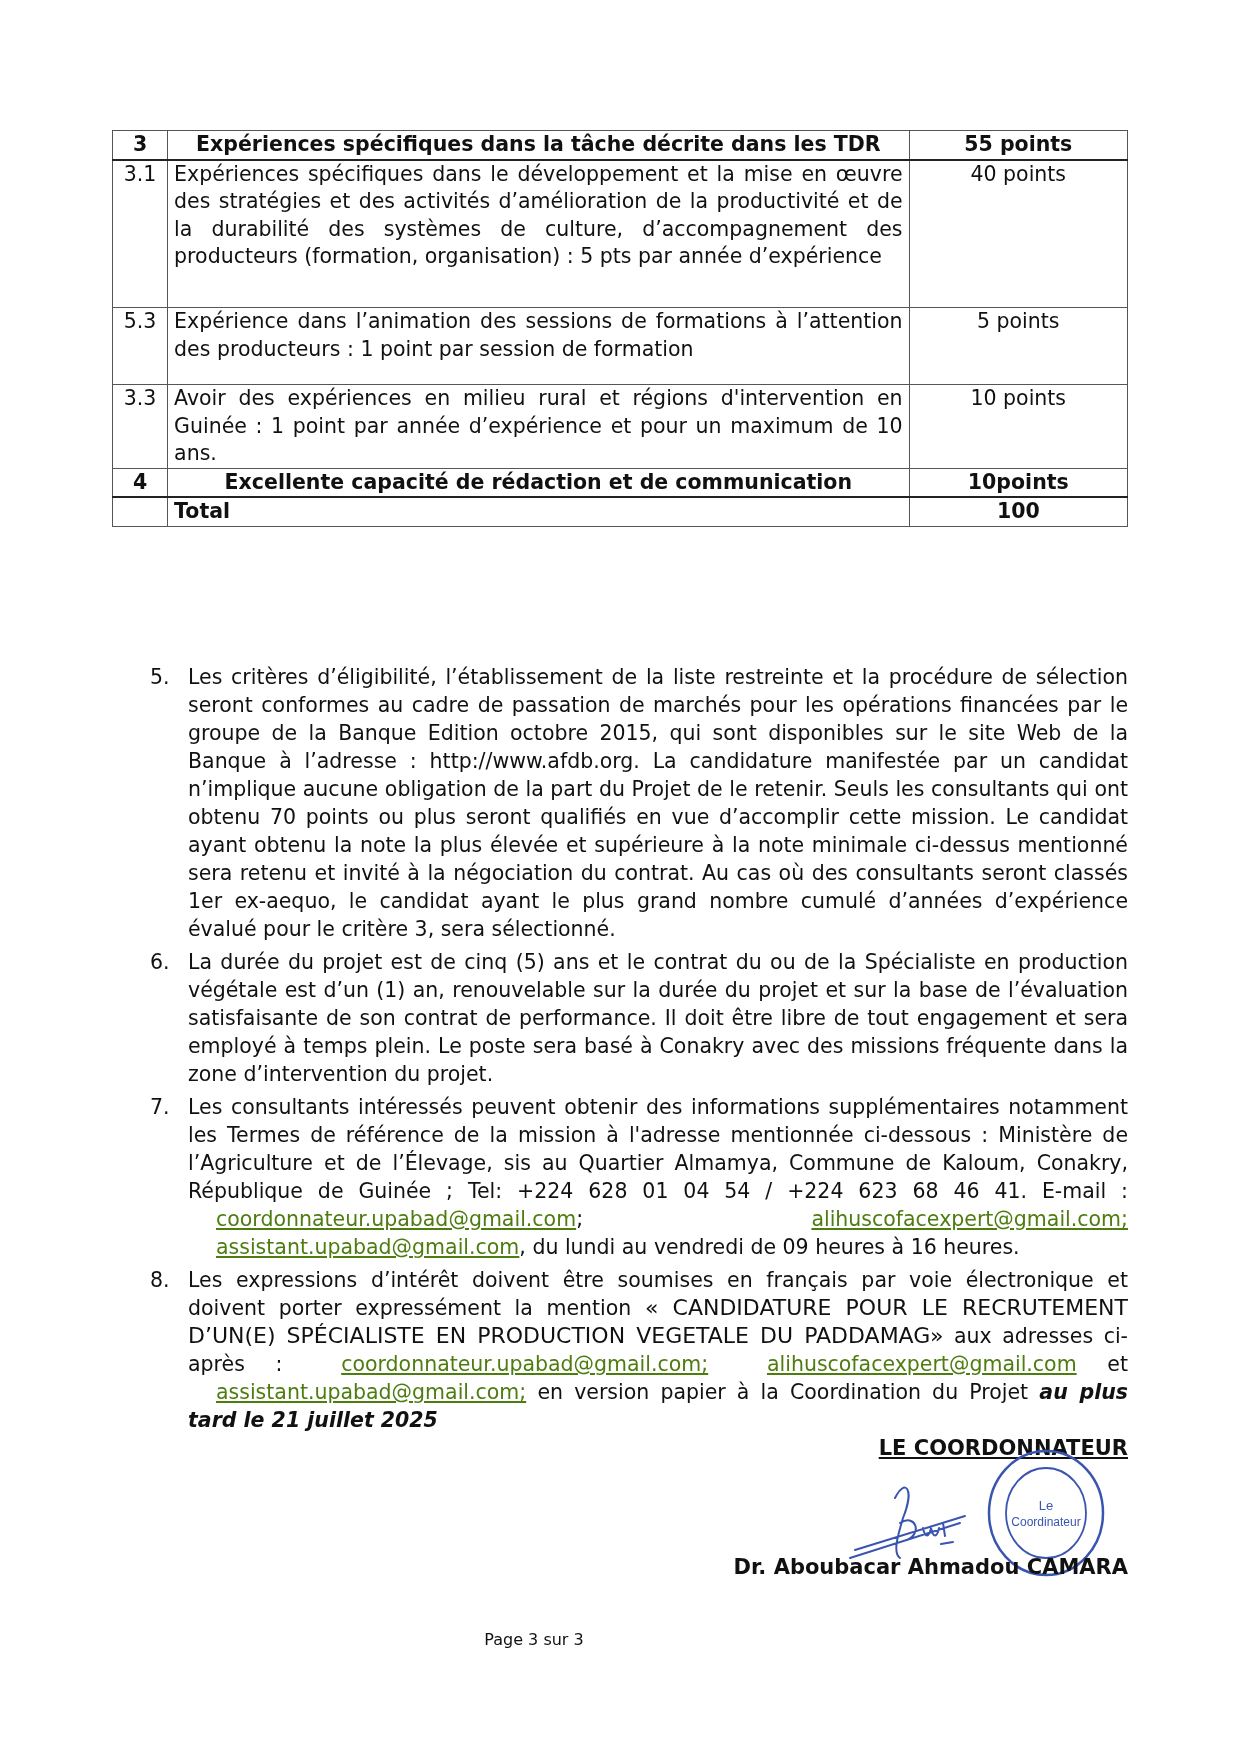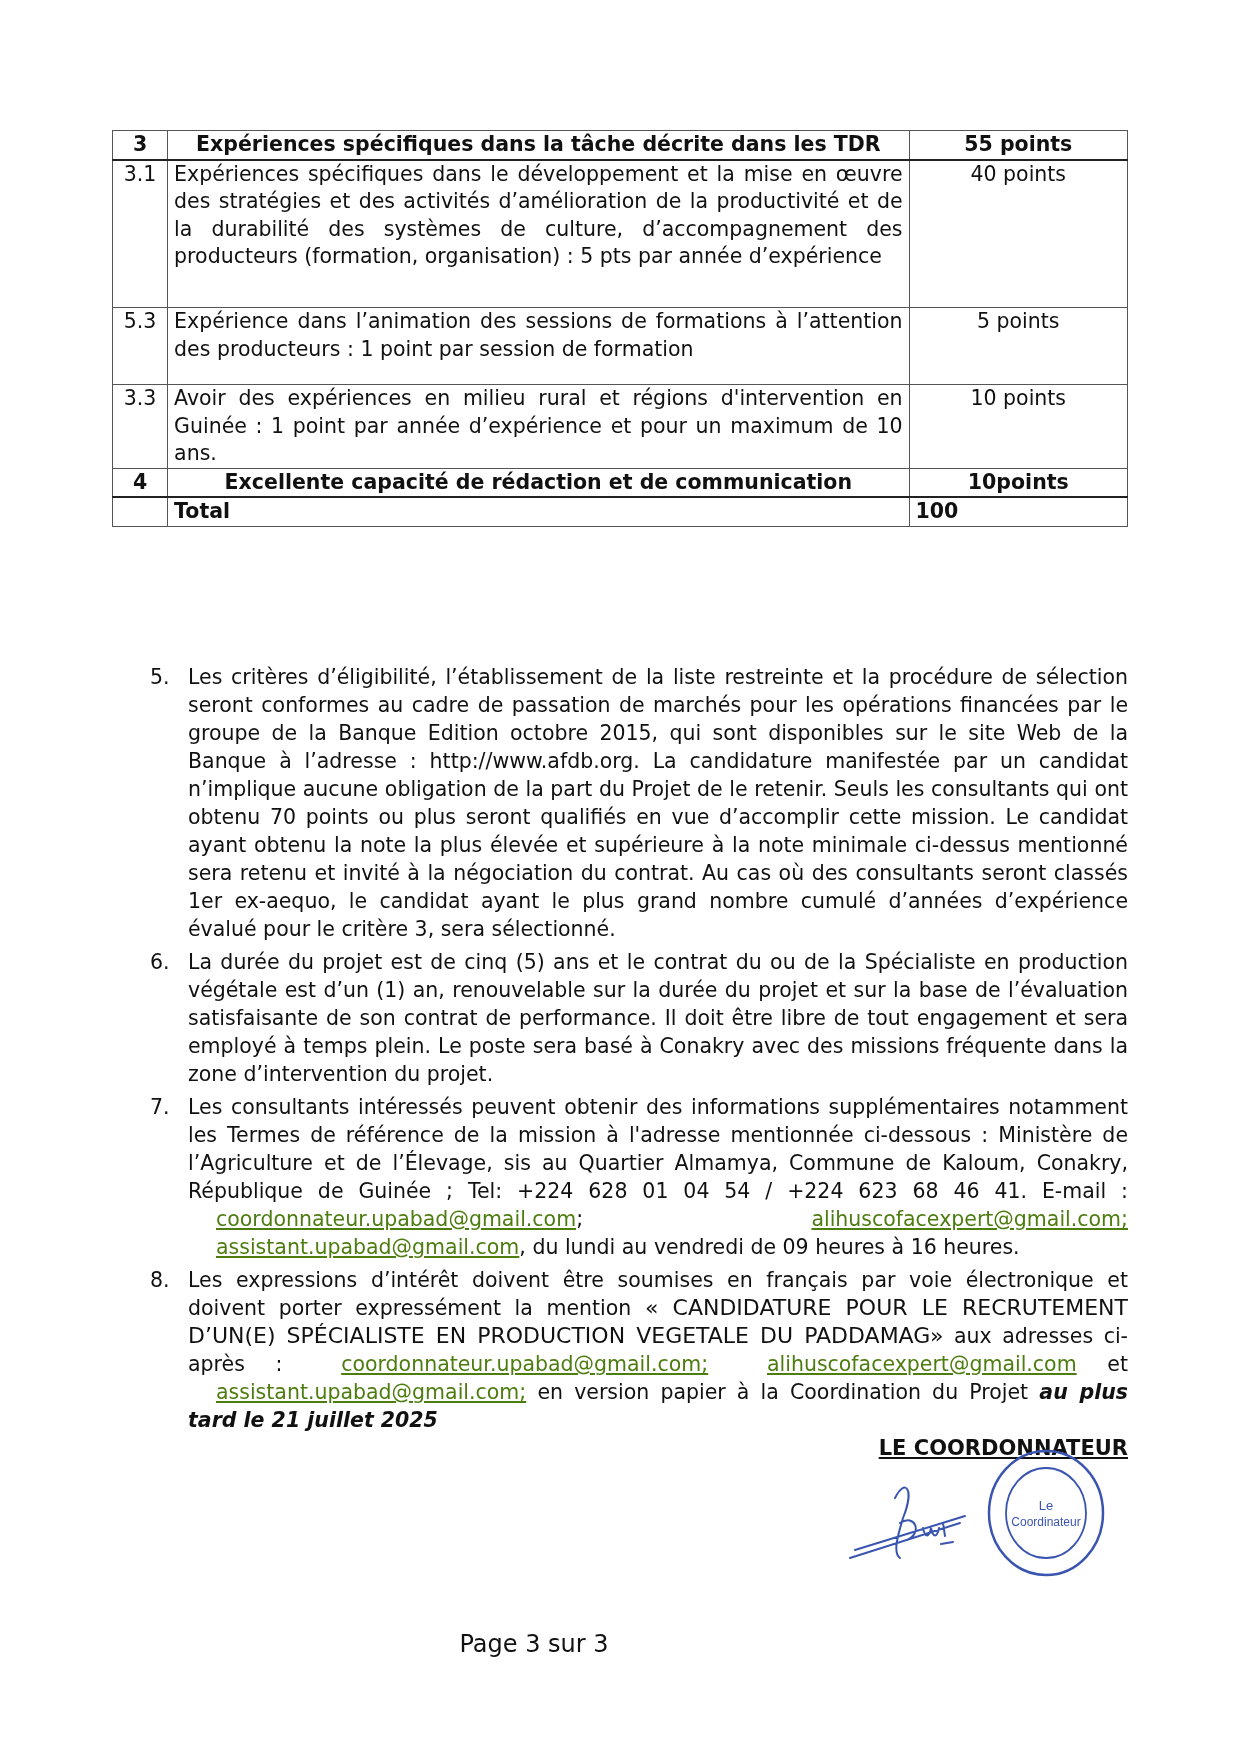--- a/index.html
+++ b/index.html
@@ -8,38 +8,38 @@
   .page { position: absolute; left: 0; top: 0; width: 1241px; height: 1754px; }
 
   table.grid { position: absolute; left: 112px; top: 130px; width: 1016px;
                border-collapse: collapse; font-size: 20.5px; line-height: 27.5px; }
   table.grid td { border: 1.5px solid #555; vertical-align: top; padding: 0 6px; }
   td.num { width: 42px; text-align: center; }
   td.desc { width: 727px; text-align: justify; text-align-last: left; }
   td.pts { width: 205px; text-align: center; border-radius: 14px; }
   tr.head td { font-weight: bold; text-align: center; border-bottom: 2px solid #222; }
   tr.head td.desc { text-align: right; text-align-last: center; }
-  tr.total td { font-weight: bold; text-align: left; }
+  tr.total td { font-weight: bold; text-align: center; }
 
   .paras { position: absolute; left: 140px; top: 663px; width: 988px;
            font-size: 20.5px; line-height: 28px; }
   .para { position: relative; padding-left: 48px; text-align: justify; margin-bottom: 5px; }
   .para .pn { position: absolute; left: 10px; top: 0; }
   .para .ptext { display: block; }
   a.mail { color: #4d7c0f; text-decoration: underline; margin-left: 28px; }
   .bi { font-weight: bold; font-style: italic; }
   .caps { font-weight: normal; font-size: 22px; }
 
   .sig-title { position: absolute; right: 113px; top: 1436px; font-weight: bold;
                font-size: 21px; text-decoration: underline; }
   .signature { position: absolute; left: 845px; top: 1478px; width: 130px; height: 90px; }
   .stamp { position: absolute; left: 985px; top: 1448px; width: 122px; height: 130px; }
   .sig-name { position: absolute; right: 113px; top: 1555px; font-weight: bold; font-size: 21px; }
   .page-num { position: absolute; left: 0; width: 1068px; top: 1630px; text-align: center;
-              font-size: 24px; }
+              font-size: 16px; }
 </style>
 </head>
 <body>
 
 <div class="page">
 
   <table class="grid">
     <tbody>
       <tr class="head" style="height:28px">
         <td class="num">3</td>
@@ -99,15 +99,16 @@
     <path d="M5 80 L115 45 M10 72 L120 38 M50 20 C60 0, 70 10, 58 40 C52 60, 48 75, 55 80 M55 45 C70 35, 78 55, 62 62 M78 50 C80 60, 84 60, 86 50 C88 60, 92 60, 94 50 M98 45 L100 58 M96 66 L108 64" fill="none" stroke="#3a55b0" stroke-width="2" stroke-linecap="round"></path>
   </svg>
 
   <svg class="stamp" viewBox="0 0 122 130">
     <ellipse cx="61" cy="65" rx="57" ry="62" fill="none" stroke="#3a55b0" stroke-width="2.5"></ellipse>
     <ellipse cx="61" cy="65" rx="40" ry="45" fill="none" stroke="#3a55b0" stroke-width="1.8"></ellipse>
     <text x="61" y="62" text-anchor="middle" font-family="'Liberation Sans', sans-serif" font-size="13" fill="#3a55b0">Le</text>
     <text x="61" y="78" text-anchor="middle" font-family="'Liberation Sans', sans-serif" font-size="12" fill="#3a55b0">Coordinateur</text>
   </svg>
 
+  <div class="sig-name">Dr. Aboubacar Ahmadou CAMARA</div>
 
   <div class="page-num">Page 3 sur 3</div>
 </div>
 
 </body></html>

